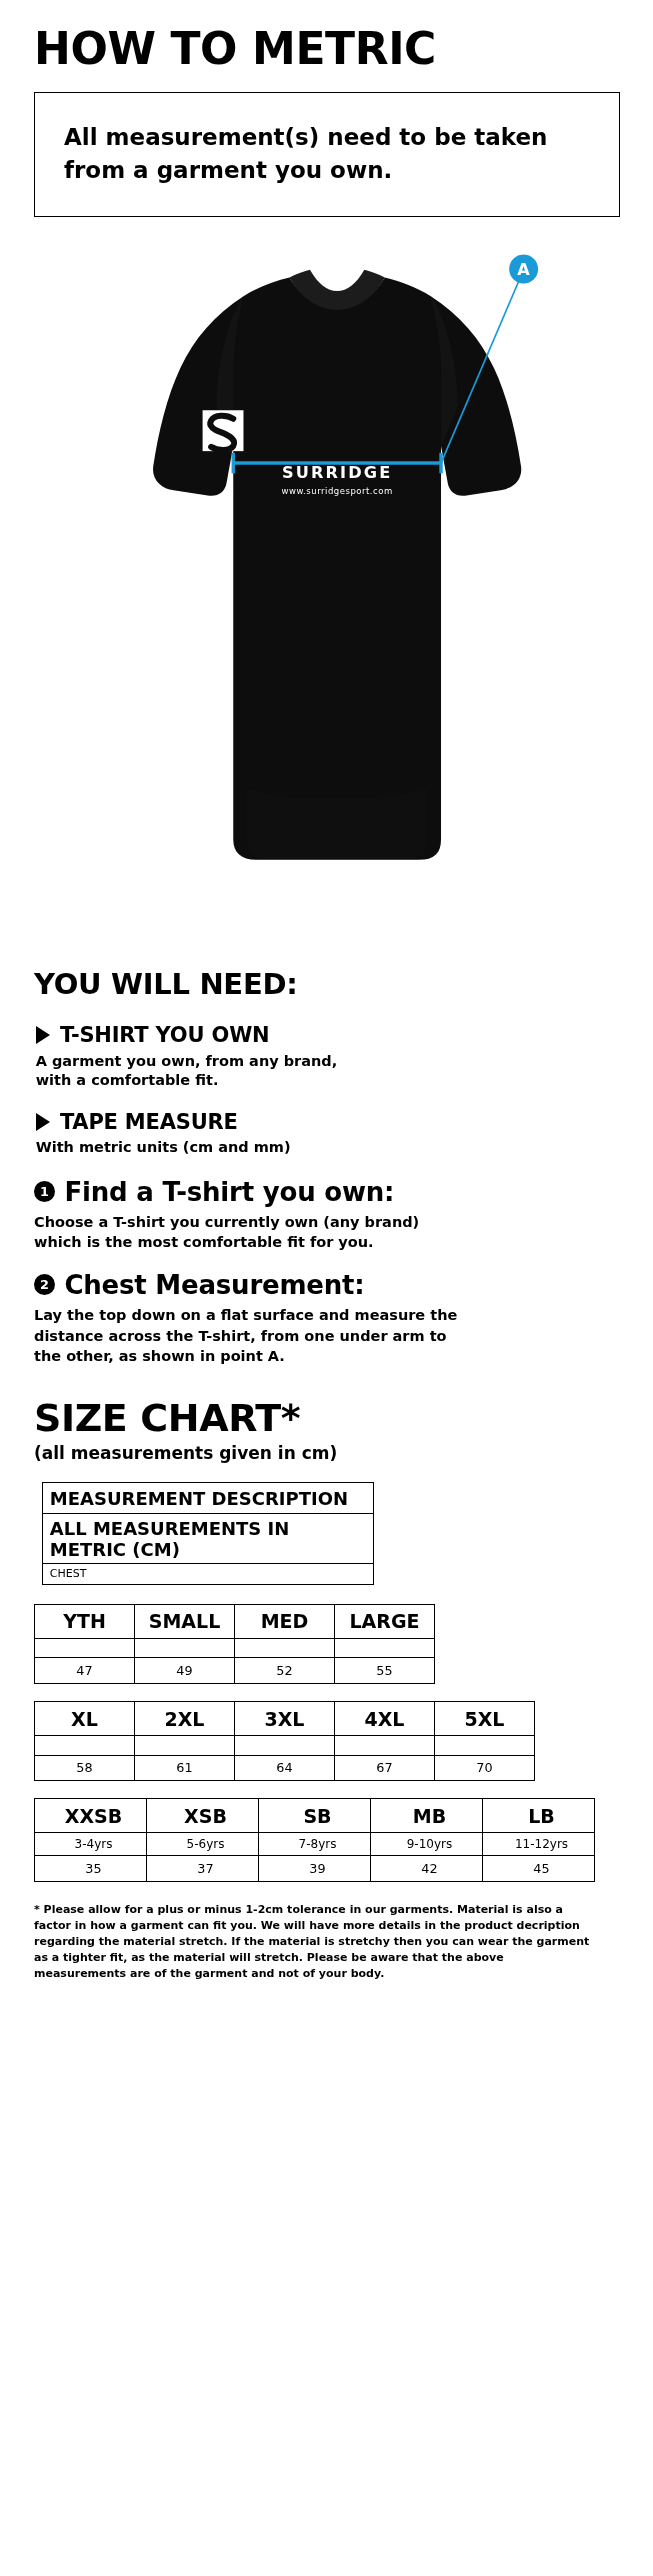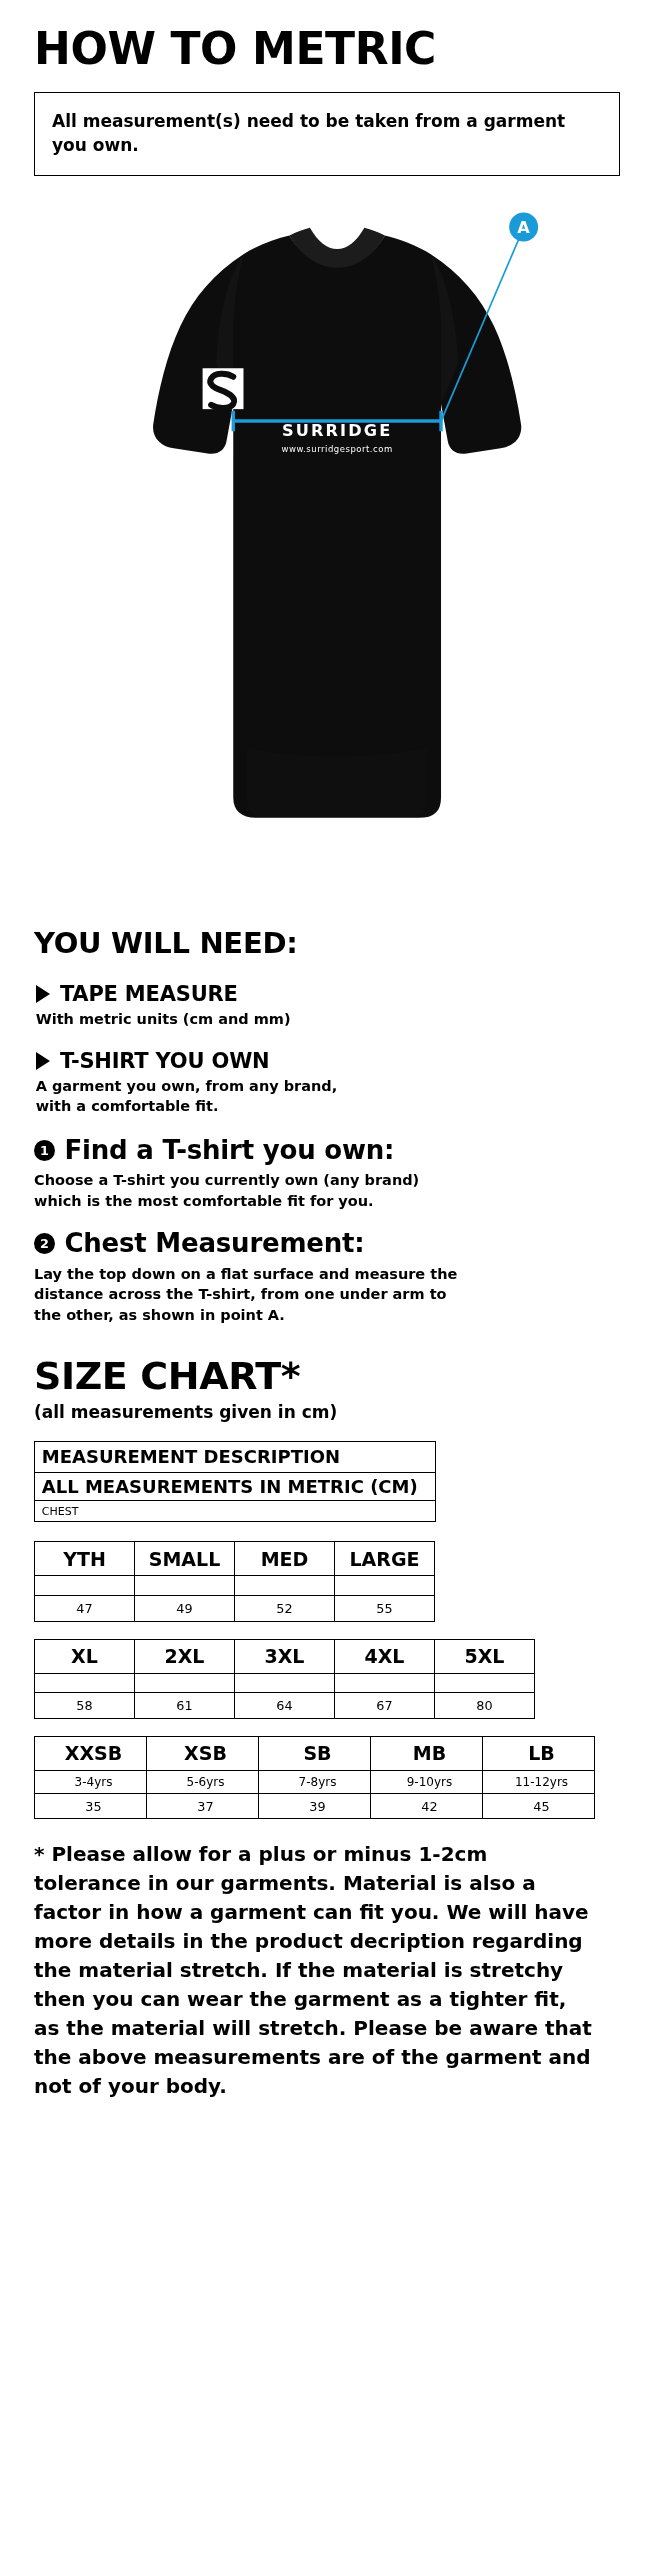--- a/index.html
+++ b/index.html
@@ -28,22 +28,22 @@
     line-height: 1.05;
   }
 
   
   .notice-box {
     border: 1.7px solid #000;
     padding: 15.3px 17px 17px 17px;
     margin-bottom: 25.6px;
   }
   .notice-box p {
-    margin: 0;
-    font-size: 17px;
+    margin: 12px;
+    font-size: 23px;
     font-weight: 700;
     line-height: 1.45;
   }
 
   
   .shirt-figure {
     position: relative;
     width: 100%;
     height: 716px;
     margin-bottom: 8.5px;
@@ -126,22 +126,22 @@
     margin: 29px 0 3.4px 0;
   }
   .size-sub {
     font-size: 17px;
     font-weight: 700;
     margin: 0 0 19px 0;
   }
 
   table.meta {
     border-collapse: collapse;
-    margin: 0 0 19px 0;
-    width: 402px;
+    margin: 0 0 19px 8px;
+    width: 332px;
   }
   table.meta td {
     border: 0.9px solid #000;
     padding: 3.4px 6.8px;
     vertical-align: middle;
   }
   .meta-head { font-size: 18px; font-weight: 700; height: 31px; }
   .meta-mid  { font-size: 18px; font-weight: 700; height: 24px; }
   .meta-small{ font-size: 11px; font-weight: 400; height: 21px; }
 
@@ -175,21 +175,21 @@
 
   .t1 { width: 401px; }
   .t1 td { width: 100px; }
   .t2 { width: 500px; }
   .t2 td { width: 100px; }
   .t3 { width: 560px; }
   .t3 td { width: 112px; padding-left: 7px; }
 
   
   .footnote {
-    font-size: 20px;
+    font-size: 11px;
     font-weight: 700;
     line-height: 1.45;
     margin: 20.5px 0 34px 0;
     max-width: 562px;
   }
 
   .callout-letter {
     font-family: "DejaVu Sans", "Liberation Sans", sans-serif;
   }
 </style>
@@ -267,32 +267,32 @@
         <text x="575" y="37" text-anchor="middle" fill="#ffffff" class="callout-letter" font-size="19" font-weight="bold">A</text>
       </g>
     </svg>
   </div>
 
   <h2 class="section-heading">YOU WILL NEED:</h2>
 
   <div class="need-item">
     <div class="need-row">
       <span class="tri-icon"></span>
-      <span class="need-title">TAPE MEASURE</span>
-    </div>
-    <div class="need-desc" style="white-space:pre-line">With metric units (cm and mm)</div>
-  </div>
-
-  <div class="need-item">
-    <div class="need-row">
-      <span class="tri-icon"></span>
       <span class="need-title">T-SHIRT YOU OWN</span>
     </div>
     <div class="need-desc" style="white-space:pre-line">A garment you own, from any brand,
 with a comfortable fit.</div>
+  </div>
+
+  <div class="need-item">
+    <div class="need-row">
+      <span class="tri-icon"></span>
+      <span class="need-title">TAPE MEASURE</span>
+    </div>
+    <div class="need-desc" style="white-space:pre-line">With metric units (cm and mm)</div>
   </div>
 
   <div class="step">
     <div class="step-row">
       <span class="step-num">1</span>
       <span class="step-title">Find a T-shirt you own:</span>
     </div>
     <div class="step-desc" style="white-space:pre-line">Choose a T-shirt you currently own (any brand)
 which is the most comfortable fit for you.</div>
   </div>
@@ -361,21 +361,21 @@
       <td class="blank"></td>
       <td class="blank"></td>
       <td class="blank"></td>
       <td class="blank"></td>
     </tr>
     <tr>
       <td class="val">58</td>
       <td class="val">61</td>
       <td class="val">64</td>
       <td class="val">67</td>
-      <td class="val">80</td>
+      <td class="val">70</td>
     </tr>
   </tbody>
     </table>
 
   <table class="sizes t3">
     <tbody>
         <tr>
       <td class="hdr">XXSB</td>
       <td class="hdr">XSB</td>
       <td class="hdr">SB</td>

